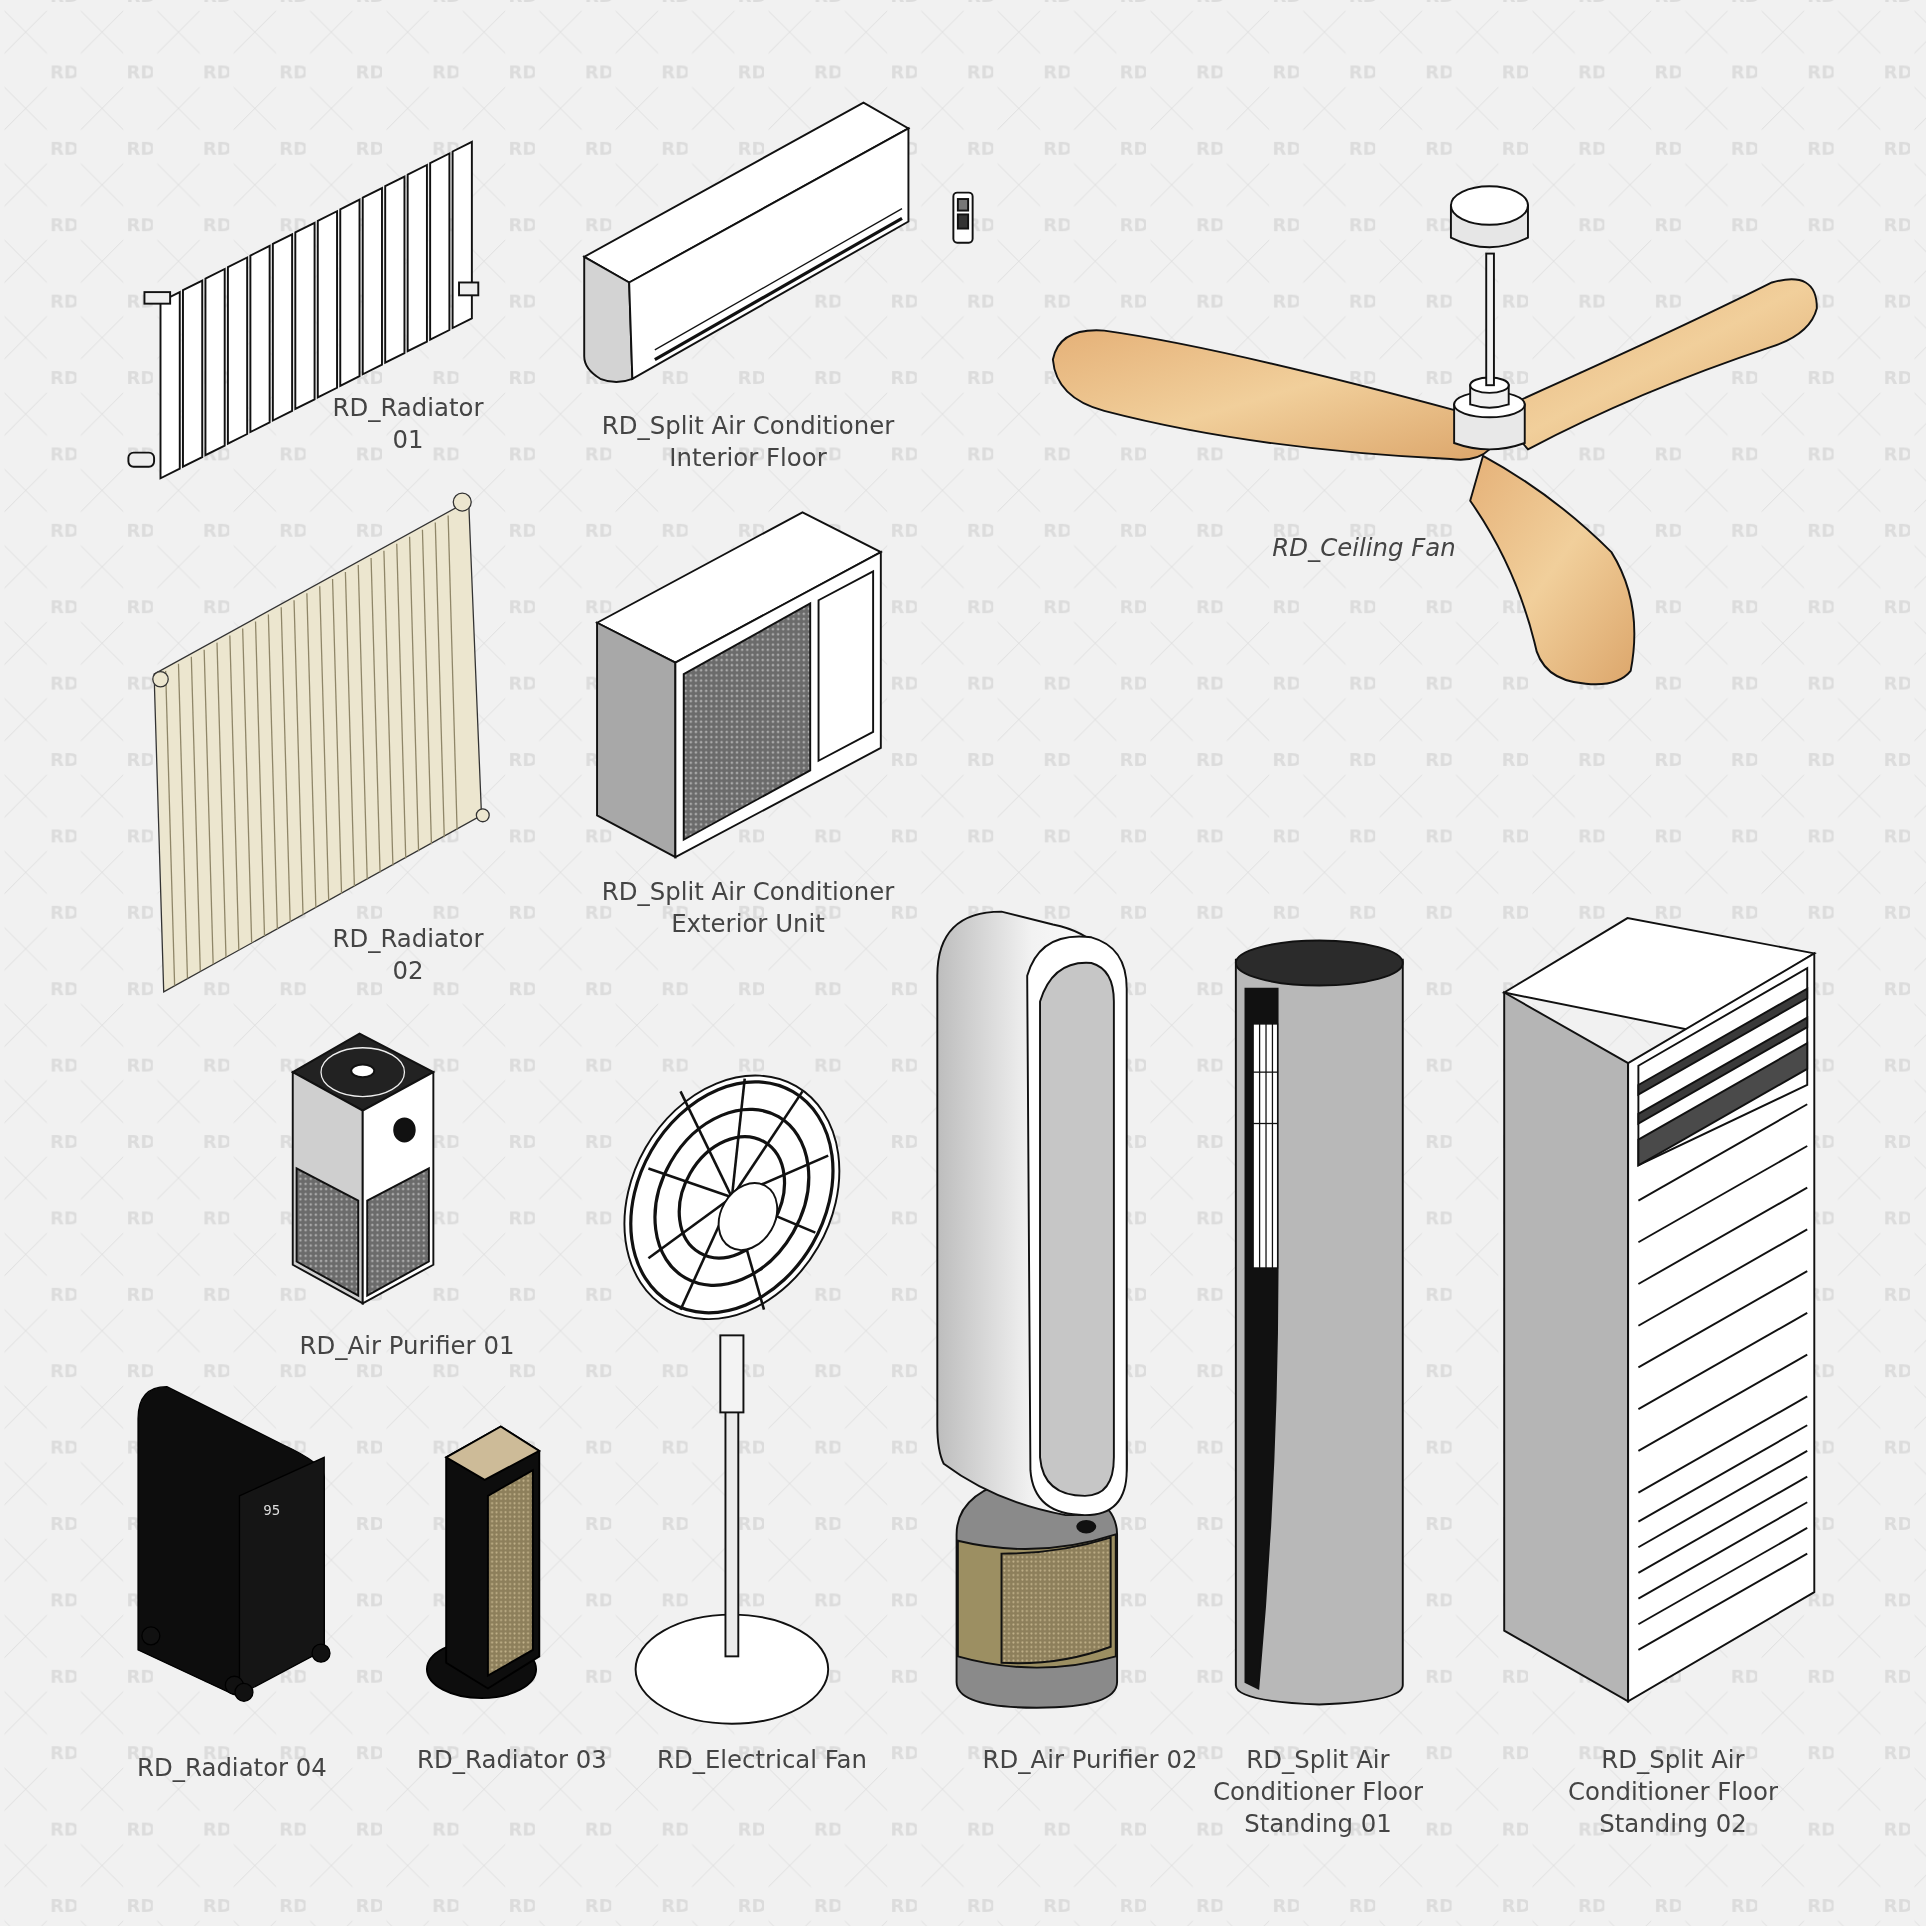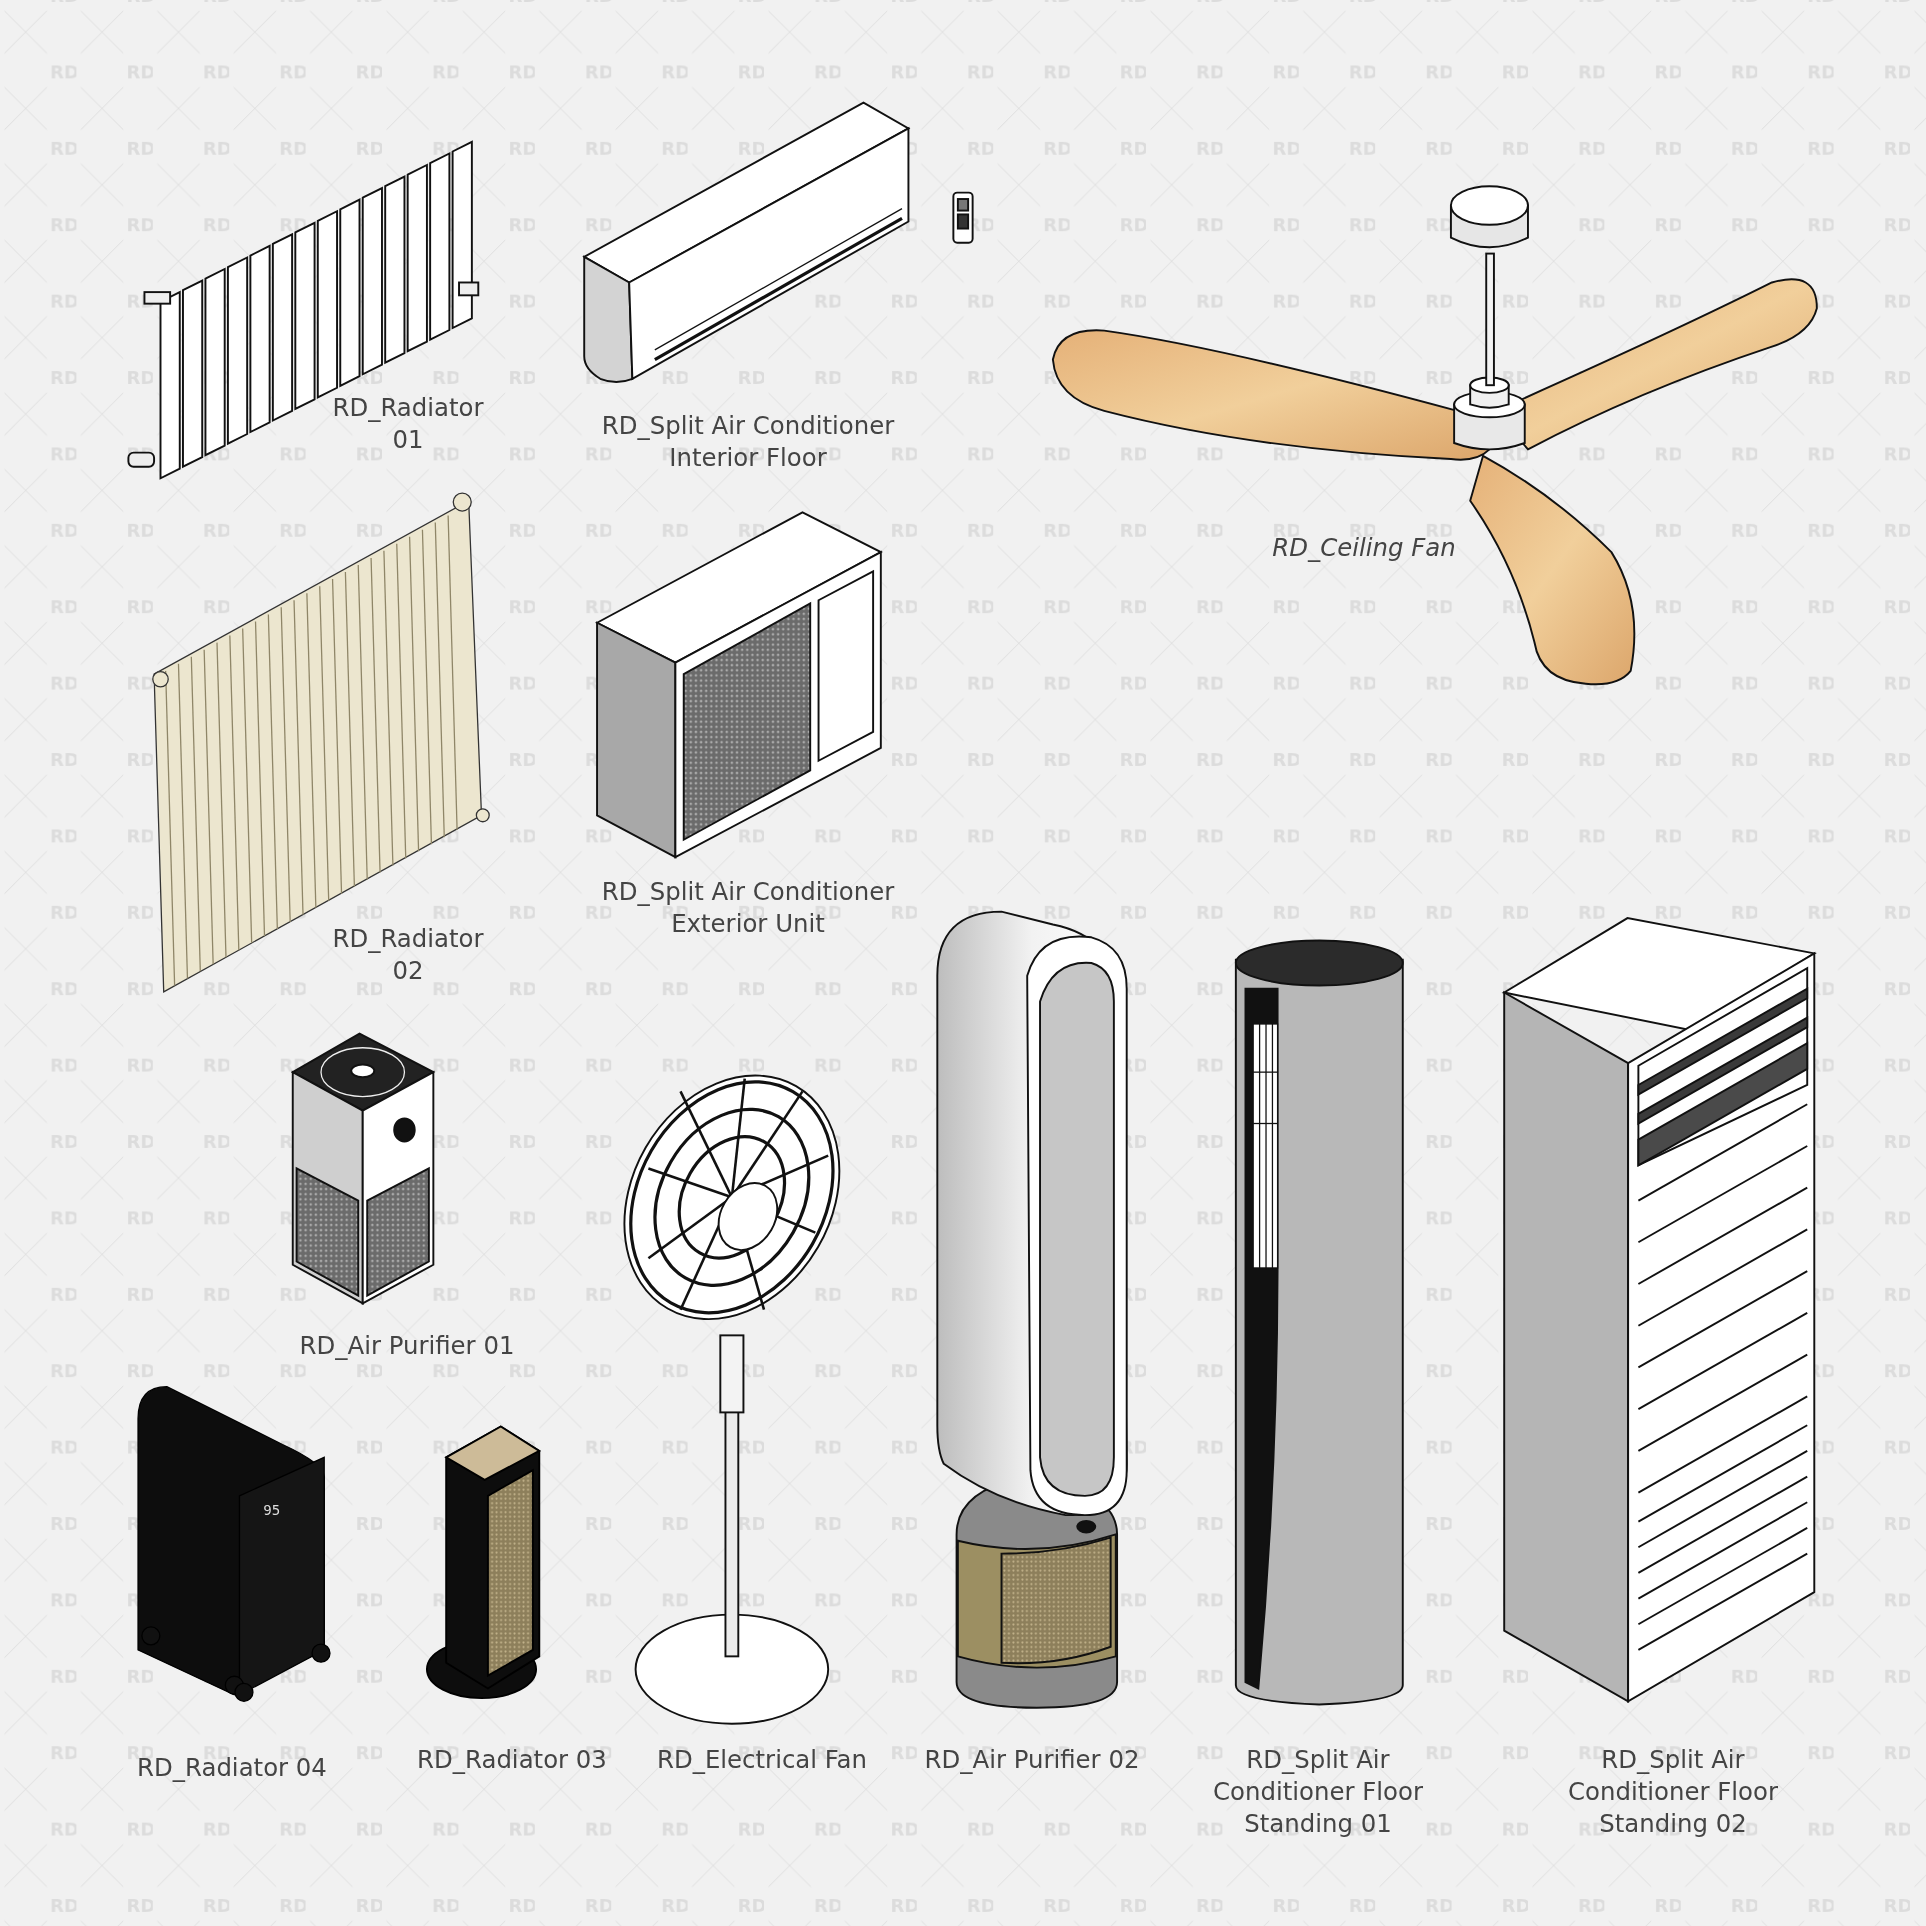--- a/index.html
+++ b/index.html
@@ -268,21 +268,21 @@
 </div>
 <div class="label" style="left:232px;top:1744px;margin-top:8px;">
   <span>RD_Radiator 04</span>
 </div>
 <div class="label" style="left:512px;top:1744px;">
   <span>RD_Radiator 03</span>
 </div>
 <div class="label" style="left:762px;top:1744px;">
   <span>RD_Electrical Fan</span>
 </div>
-<div class="label" style="left:1032px;top:1744px;">
+<div class="label" style="left:1090px;top:1744px;">
   <span>RD_Air Purifier 02</span>
 </div>
 <div class="label" style="left:1318px;top:1744px;">
   <span>RD_Split Air</span>
   <span>Conditioner Floor</span>
   <span>Standing 01</span>
 </div>
 <div class="label" style="left:1673px;top:1744px;">
   <span>RD_Split Air</span>
   <span>Conditioner Floor</span>

